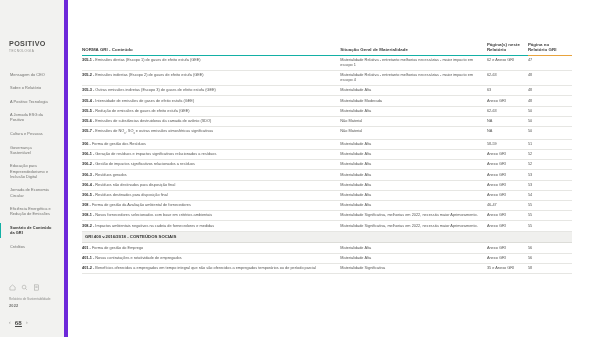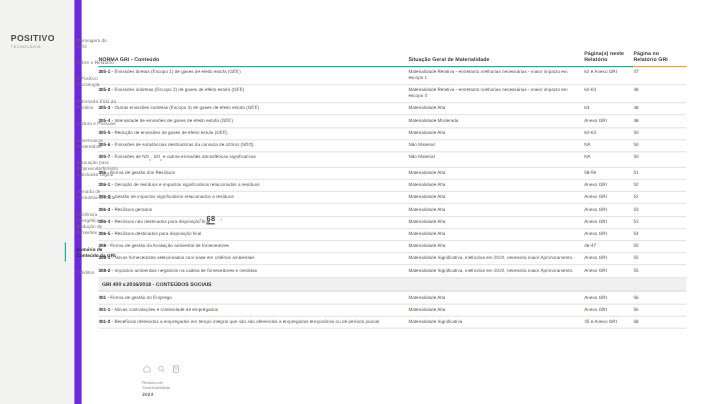--- a/index.html
+++ b/index.html
@@ -11,25 +11,25 @@
     overflow: hidden;
   }
   .page { display: flex; width: 600px; height: 337px; }
 
   
   .sidebar {
     width: 68px;
     flex: 0 0 68px;
     height: 337px;
     background: #f2f2f0;
-    border-right: 6px solid #6d28d9;
-    padding: 28px 0 6px 0;
+    border-right: 4px solid #6d28d9;
+    padding: 40px 0 6px 0;
     position: relative;
     display: flex;
-    flex-direction: row;
+    flex-direction: column;
   }
   .brand { padding: 0 8px 0 9px; margin-bottom: 16px; }
   .brand-name {
     font-size: 7.2px;
     font-weight: bold;
     letter-spacing: 0.35px;
     color: #4a4a48;
     line-height: 8px;
   }
   .brand-sub {

